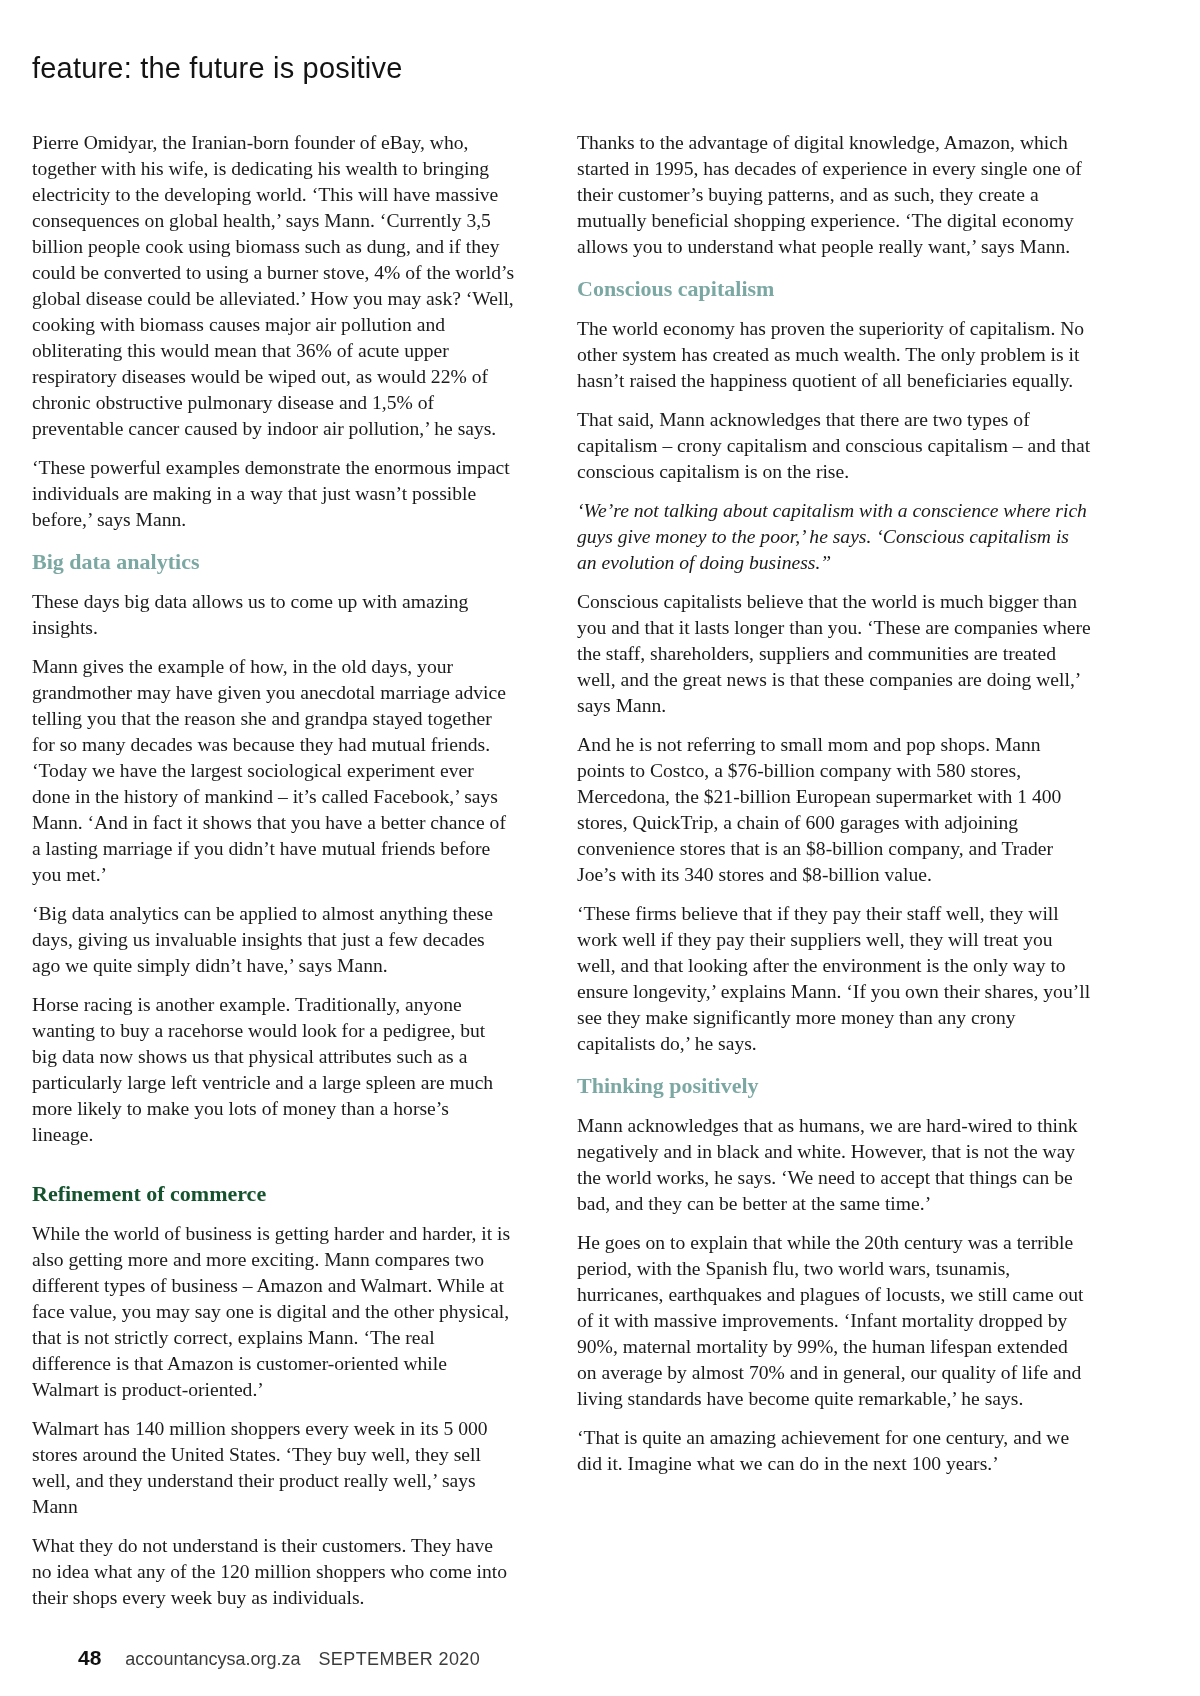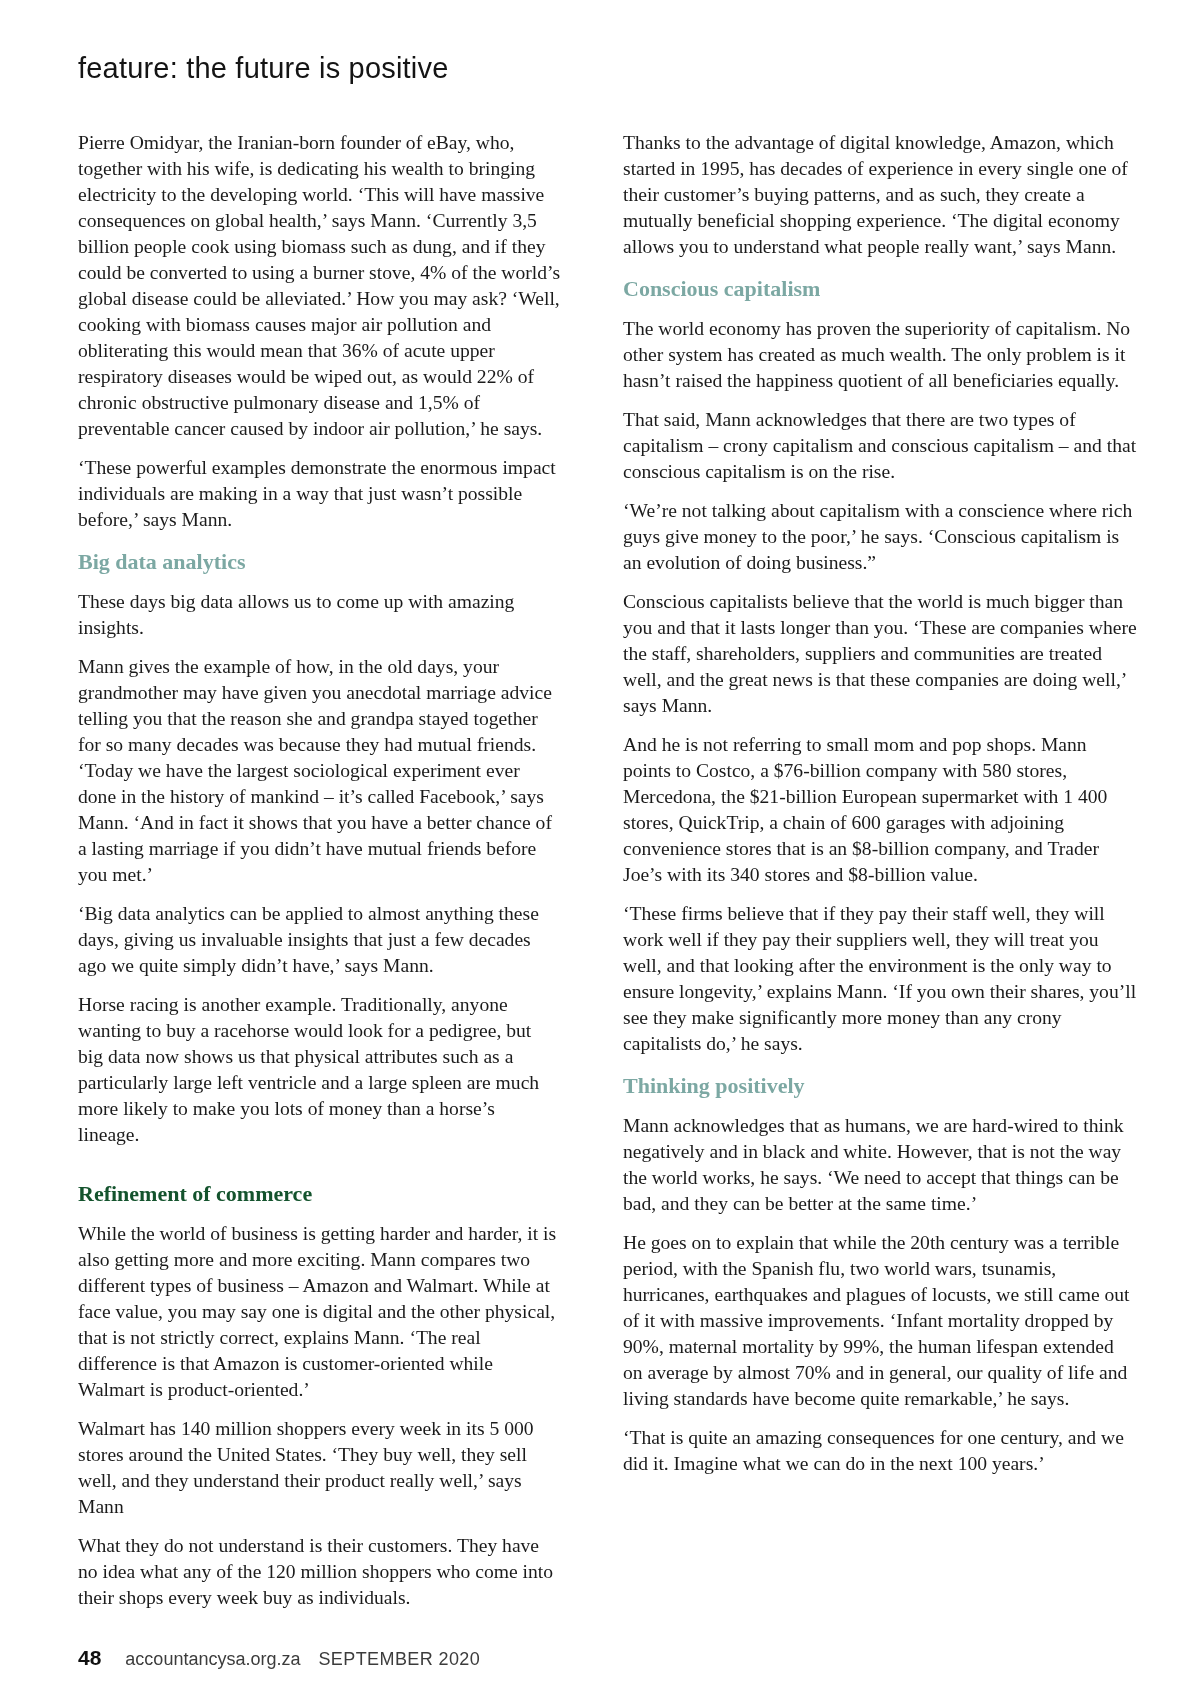--- a/index.html
+++ b/index.html
@@ -2,21 +2,21 @@
 <html><head>
 <meta charset="utf-8">
 <style>
   html, body { margin: 0; padding: 0; background: #ffffff; }
   .page {
     width: 1200px;
     height: 1696px;
     background: #ffffff;
     position: relative;
     box-sizing: border-box;
-    padding: 52px 64px 0 78px;
+    padding: 52px 64px 0 32px;
     font-family: "Liberation Serif", serif;
     color: #1b1b1b;
     overflow: hidden;
   }
   .kicker {
     font-family: "Liberation Sans", sans-serif;
     font-size: 29px;
     font-weight: 400;
     color: #141414;
     margin: 0;
@@ -85,28 +85,28 @@
         <h2 class="section-heading" style="color: #14532d; margin-top: 30px;">Refinement of commerce</h2>
         <p class="para" style="color: rgb(27, 27, 27);">While the world of business is getting harder and harder, it is also getting more and more exciting. Mann compares two different types of business – Amazon and Walmart. While at face value, you may say one is digital and the other physical, that is not strictly correct, explains Mann. ‘The real difference is that Amazon is customer-oriented while Walmart is product-oriented.’</p>
         <p class="para" style="color: rgb(27, 27, 27);">Walmart has 140 million shoppers every week in its 5 000 stores around the United States. ‘They buy well, they sell well, and they understand their product really well,’ says Mann</p>
         <p class="para" style="color: rgb(27, 27, 27);">What they do not understand is their customers. They have no idea what any of the 120 million shoppers who come into their shops every week buy as individuals.</p>
       </div>
     <div class="col col-right">
         <p class="para" style="color: rgb(27, 27, 27);">Thanks to the advantage of digital knowledge, Amazon, which started in 1995, has decades of experience in every single one of their customer’s buying patterns, and as such, they create a mutually beneficial shopping experience. ‘The digital economy allows you to understand what people really want,’ says Mann.</p>
         <h2 class="section-heading" style="color: rgb(124, 168, 163);">Conscious capitalism</h2>
         <p class="para" style="color: rgb(27, 27, 27);">The world economy has proven the superiority of capitalism. No other system has created as much wealth. The only problem is it hasn’t raised the happiness quotient of all beneficiaries equally.</p>
         <p class="para" style="color: rgb(27, 27, 27);">That said, Mann acknowledges that there are two types of capitalism – crony capitalism and conscious capitalism – and that conscious capitalism is on the rise.</p>
-        <p class="para" style="color: rgb(27, 27, 27);">‘We’re not talking about capitalism with a conscience where rich guys give money to the poor,’ he says. ‘Conscious capitalism is an evolution of doing business.”</p>
+        <p class="para" style="color: rgb(27, 27, 27); font-style: italic;">‘We’re not talking about capitalism with a conscience where rich guys give money to the poor,’ he says. ‘Conscious capitalism is an evolution of doing business.”</p>
         <p class="para" style="color: rgb(27, 27, 27);">Conscious capitalists believe that the world is much bigger than you and that it lasts longer than you. ‘These are companies where the staff, shareholders, suppliers and communities are treated well, and the great news is that these companies are doing well,’ says Mann.</p>
         <p class="para" style="color: rgb(27, 27, 27);">And he is not referring to small mom and pop shops. Mann points to Costco, a $76-billion company with 580 stores, Mercedona, the $21-billion European supermarket with 1 400 stores, QuickTrip, a chain of 600 garages with adjoining convenience stores that is an $8-billion company, and Trader Joe’s with its 340 stores and $8-billion value.</p>
         <p class="para" style="color: rgb(27, 27, 27);">‘These firms believe that if they pay their staff well, they will work well if they pay their suppliers well, they will treat you well, and that looking after the environment is the only way to ensure longevity,’ explains Mann. ‘If you own their shares, you’ll see they make significantly more money than any crony capitalists do,’ he says.</p>
         <h2 class="section-heading" style="color: rgb(124, 168, 163);">Thinking positively</h2>
         <p class="para" style="color: rgb(27, 27, 27);">Mann acknowledges that as humans, we are hard-wired to think negatively and in black and white. However, that is not the way the world works, he says. ‘We need to accept that things can be bad, and they can be better at the same time.’</p>
         <p class="para" style="color: rgb(27, 27, 27);">He goes on to explain that while the 20th century was a terrible period, with the Spanish flu, two world wars, tsunamis, hurricanes, earthquakes and plagues of locusts, we still came out of it with massive improvements. ‘Infant mortality dropped by 90%, maternal mortality by 99%, the human lifespan extended on average by almost 70% and in general, our quality of life and living standards have become quite remarkable,’ he says.</p>
-        <p class="para" style="color: rgb(27, 27, 27);">‘That is quite an amazing consequences for one century, and we did it. Imagine what we can do in the next 100 years.’</p>
+        <p class="para" style="color: rgb(27, 27, 27);">‘That is quite an amazing achievement for one century, and we did it. Imagine what we can do in the next 100 years.’</p>
       </div>
   </div>
 
   <div class="footer">
     <span class="page-number">48</span>
     <span class="footer-site">accountancysa.org.za</span>
     <span class="footer-issue">SEPTEMBER 2020</span>
   </div>
 </div>
 

